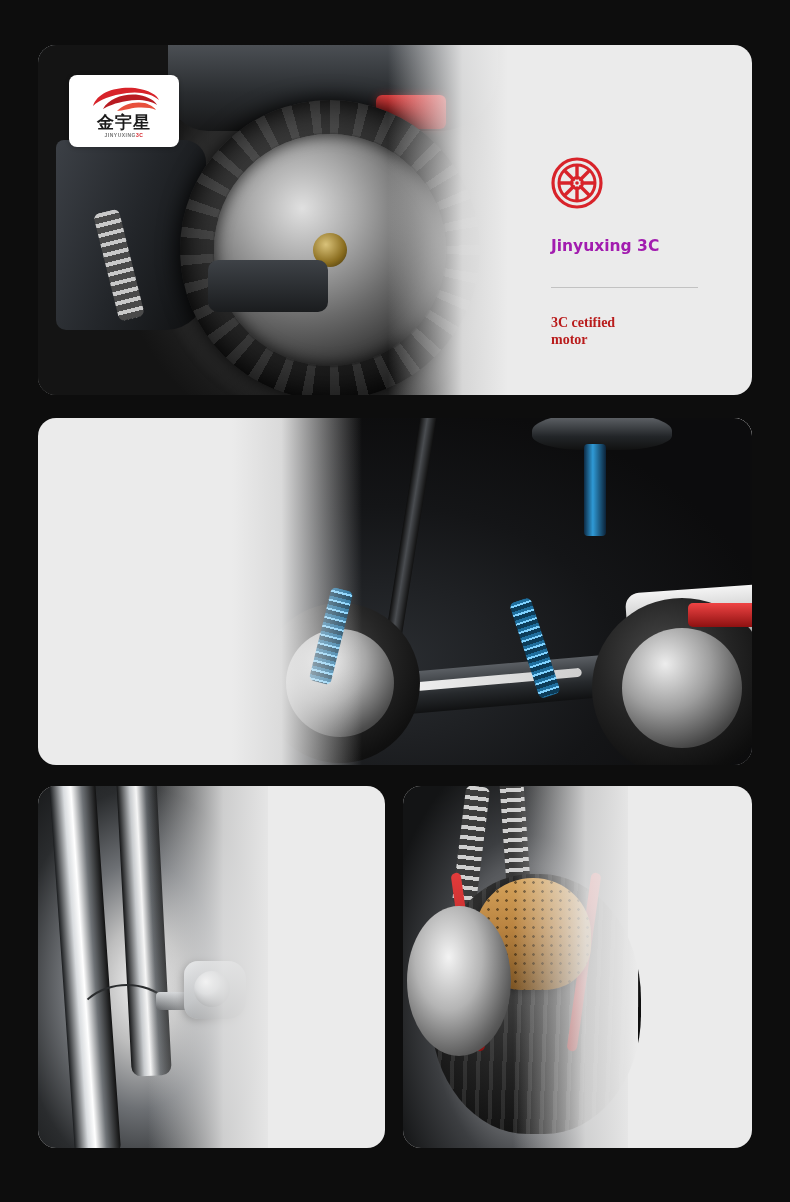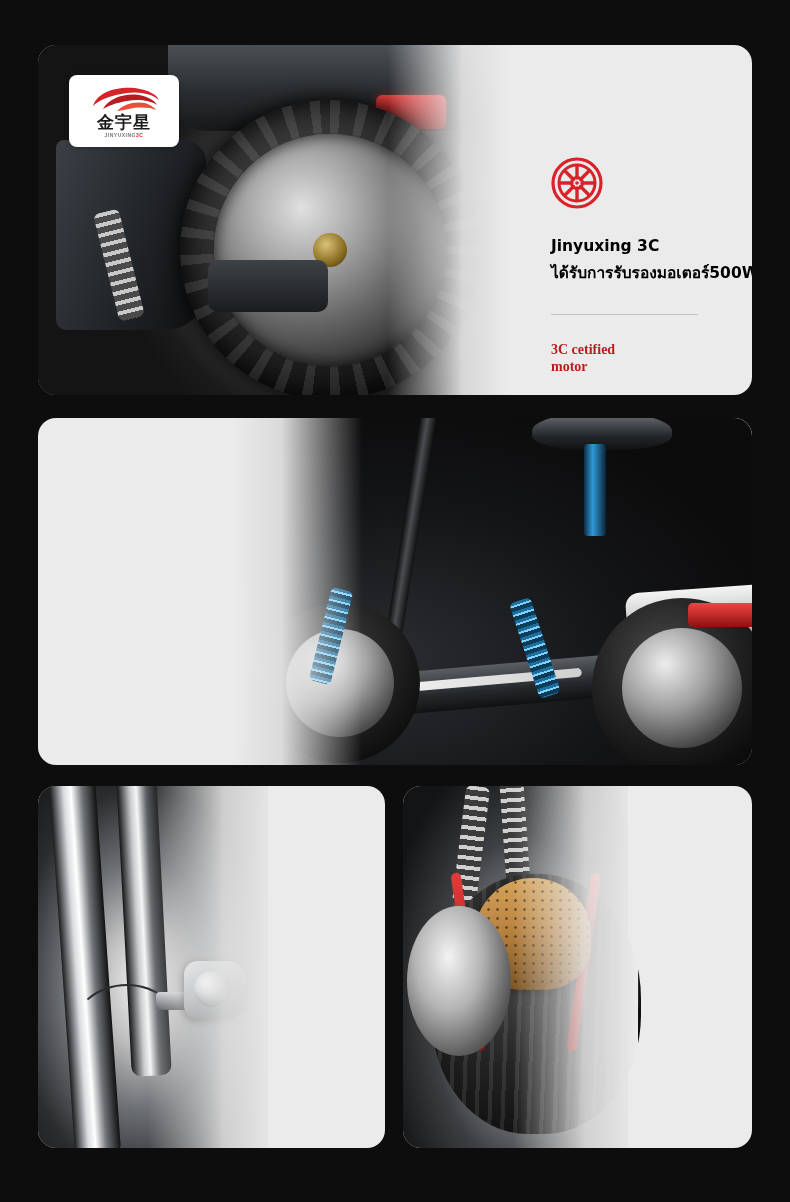--- a/index.html
+++ b/index.html
@@ -111,21 +111,21 @@
     font-size: 5px; font-weight: 700; color: #777;
     letter-spacing: .5px; margin-top: 1px;
   }
   .logo-sub b { color: #d8232a; }
 
   
   .txt { position: absolute; }
   .txt .icon { display: block; }
   .txt .headline {
     font-family: "DejaVu Sans", sans-serif;
-    color: #000000; font-weight: 700;
+    color: #a21caf; font-weight: 700;
   }
   .txt .headline .ln { display: block; white-space: nowrap; }
   .divider { height: 1px; background: #c2c2c2; }
   .caption {
     font-family: "Liberation Serif", "DejaVu Serif", serif;
     font-weight: 700; color: #b91c1c;
   }
   .caption .ln { display: block; }
 
   #motor-text { left: 513px; top: 112px; }
@@ -357,21 +357,20 @@
           <line x1="31" y1="26" x2="43" y2="26"></line>
           <line x1="29.5" y1="29.5" x2="37.5" y2="37.5"></line>
           <line x1="26" y1="31" x2="26" y2="43"></line>
           <line x1="22.5" y1="29.5" x2="14.5" y2="37.5"></line>
           <line x1="21" y1="26" x2="9" y2="26"></line>
           <line x1="22.5" y1="22.5" x2="14.5" y2="14.5"></line>
         </g>
       </svg>
       <div class="headline">
         <span class="ln">Jinyuxing  3C</span>
-        <span class="ln">ได้รับการรับรองมอเตอร์500W</span>
       </div>
       <div class="divider"></div>
       <div class="caption">
         <span class="ln">3C cetified</span>
         <span class="ln">motor</span>
       </div>
     </div>
   </div>
 
   <div class="panel" id="panel-shock">

